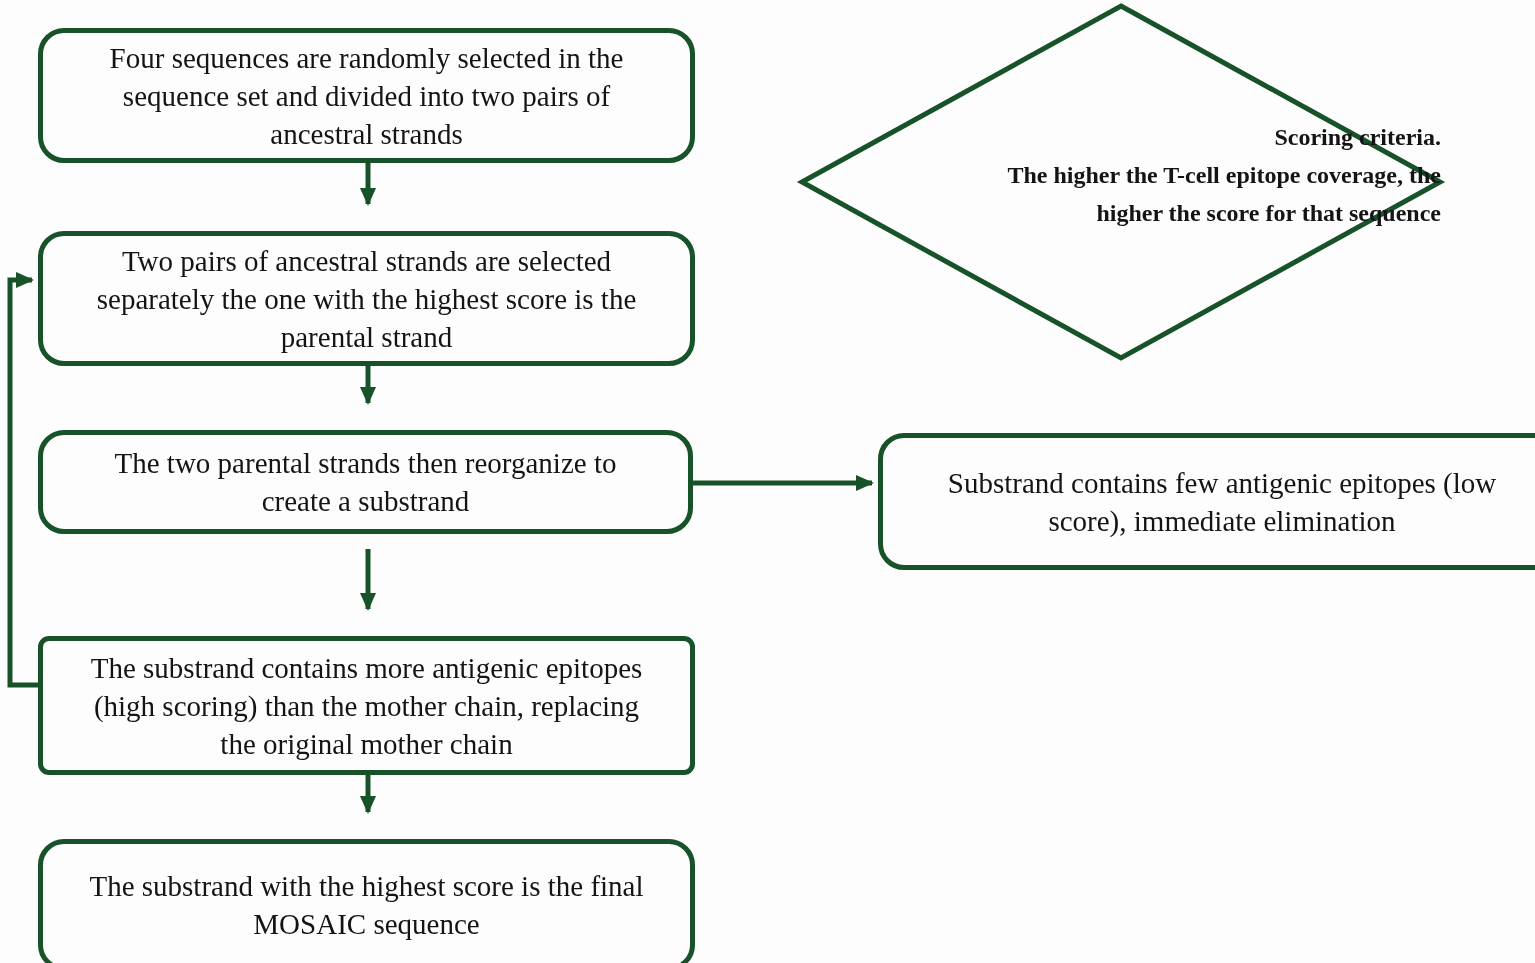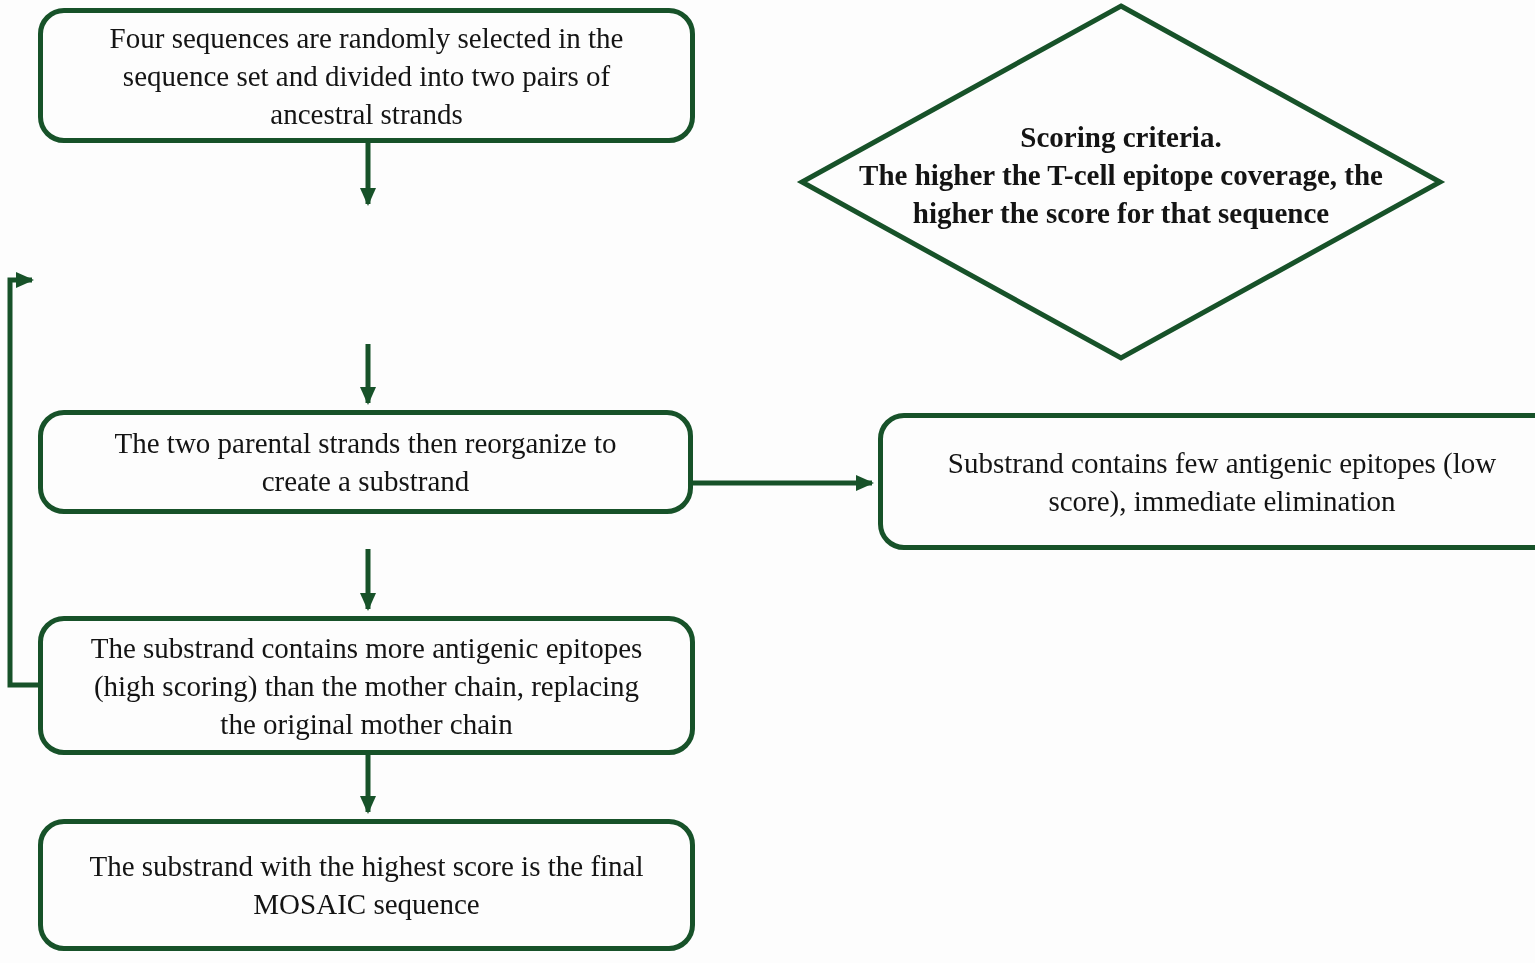--- a/index.html
+++ b/index.html
@@ -28,37 +28,38 @@
     background: #fdfdfd;
     display: flex;
     align-items: center;
     justify-content: center;
     text-align: center;
     color: #141414;
     font-size: 29px;
     line-height: 38px;
     white-space: pre-line;
     padding: 0 14px;
+    margin-top: 20px;
   }
 
   .node-step1 { left: 38px;  top: 8px;   width: 657px; height: 135px; }
   .node-step2 { left: 38px;  top: 211px; width: 657px; height: 135px; }
   .node-step3 { left: 38px;  top: 410px; width: 655px; height: 104px; }
-  .node-step4 { left: 38px;  top: 616px; width: 657px; height: 139px; }
+  .node-step4 { left: 38px;  top: 616px; width: 657px; height: 139px; border-radius: 11px; }
   .node-step5 { left: 38px;  top: 819px; width: 657px; height: 132px; }
   .node-elim  { left: 878px; top: 413px; width: 688px; height: 137px; }
 
   .diamond-text {
     position: absolute;
     left: 801px;
     top: 118px;
     width: 640px;
-    text-align: center;
+    text-align: right;
     color: #141414;
-    font-size: 29px;
+    font-size: 24px;
     line-height: 38px;
     font-weight: bold;
     white-space: pre-line;
   }
 </style>
 </head>
 <body>
 
 <div class="canvas">
 
@@ -83,20 +84,25 @@
 
     <polyline points="40,685 10,685 10,280 32,280" fill="none" stroke="#175229" stroke-width="5" marker-end="url(#arrowhead)"></polyline>
   </svg>
 
   <div class="flow-node node-step1">
     <span>Four sequences are randomly selected in the
 sequence set and divided into two pairs of
 ancestral strands</span>
   </div>
 
+  <div class="flow-node node-step2">
+    <span>Two pairs of ancestral strands are selected
+separately the one with the highest score is the
+parental strand</span>
+  </div>
 
   <div class="flow-node node-step3">
     <span>The two parental strands then reorganize to
 create a substrand</span>
   </div>
 
   <div class="flow-node node-step4">
     <span>The substrand contains more antigenic epitopes
 (high scoring) than the mother chain, replacing
 the original mother chain</span>

